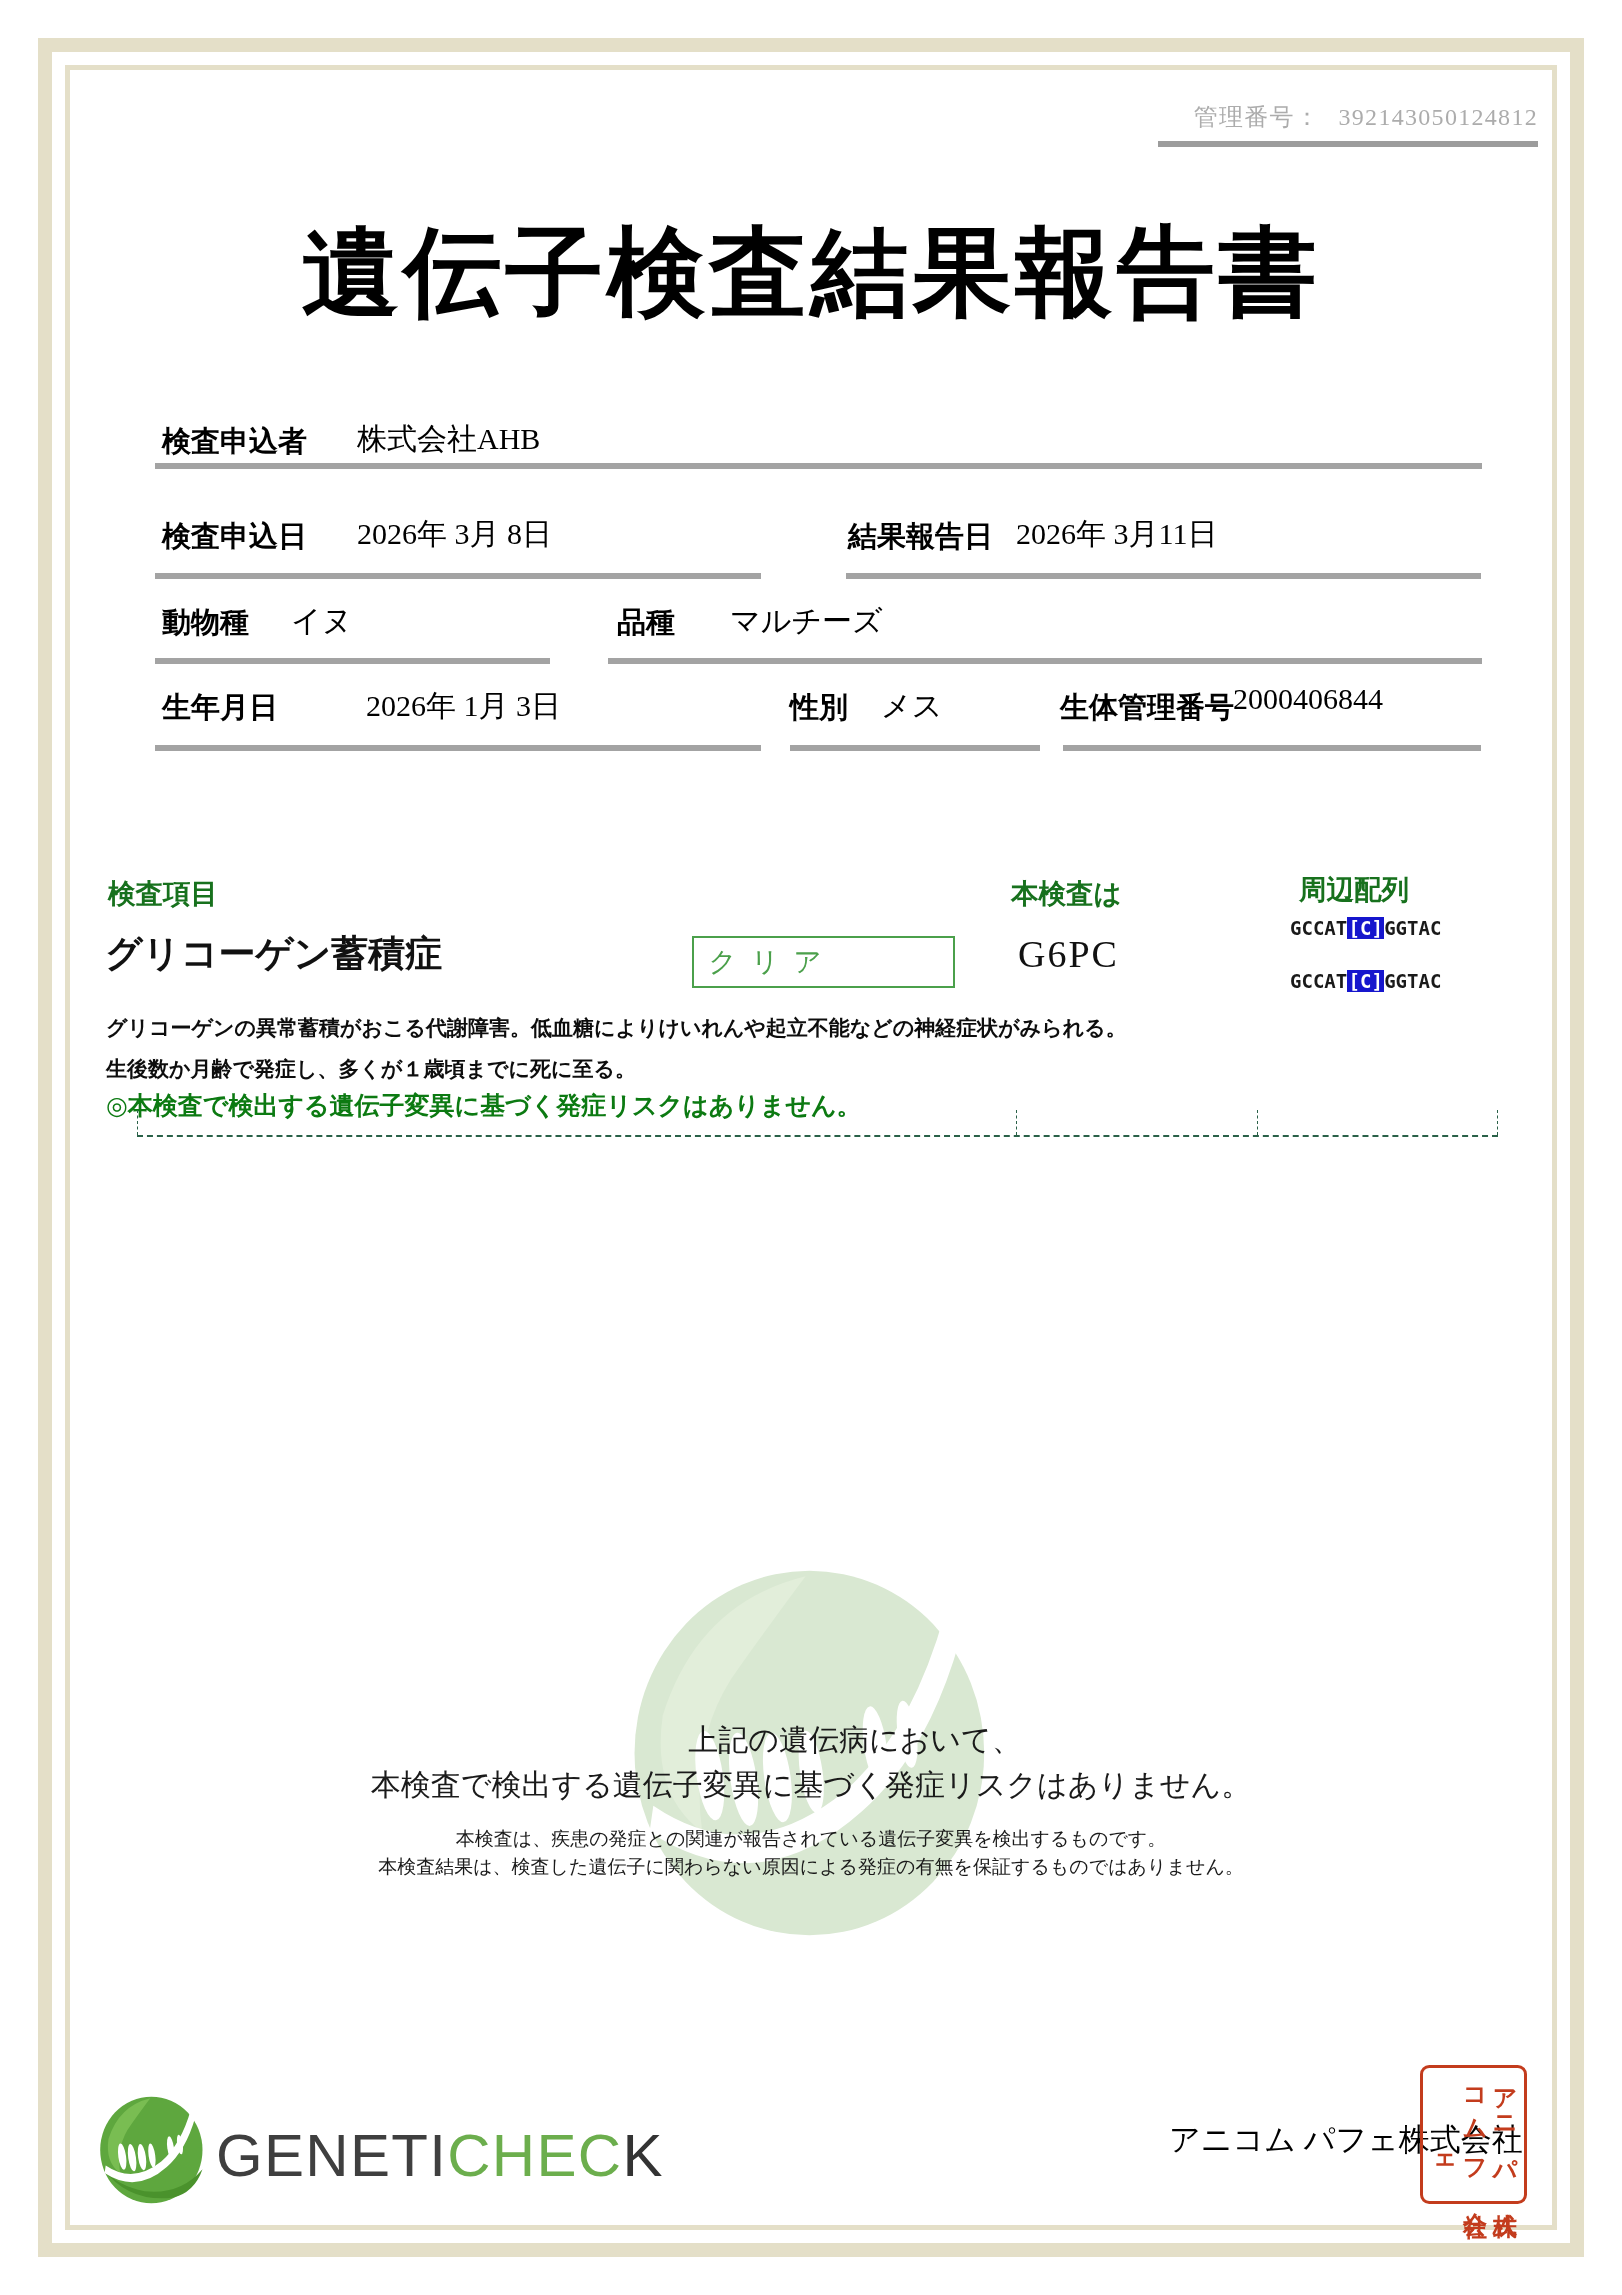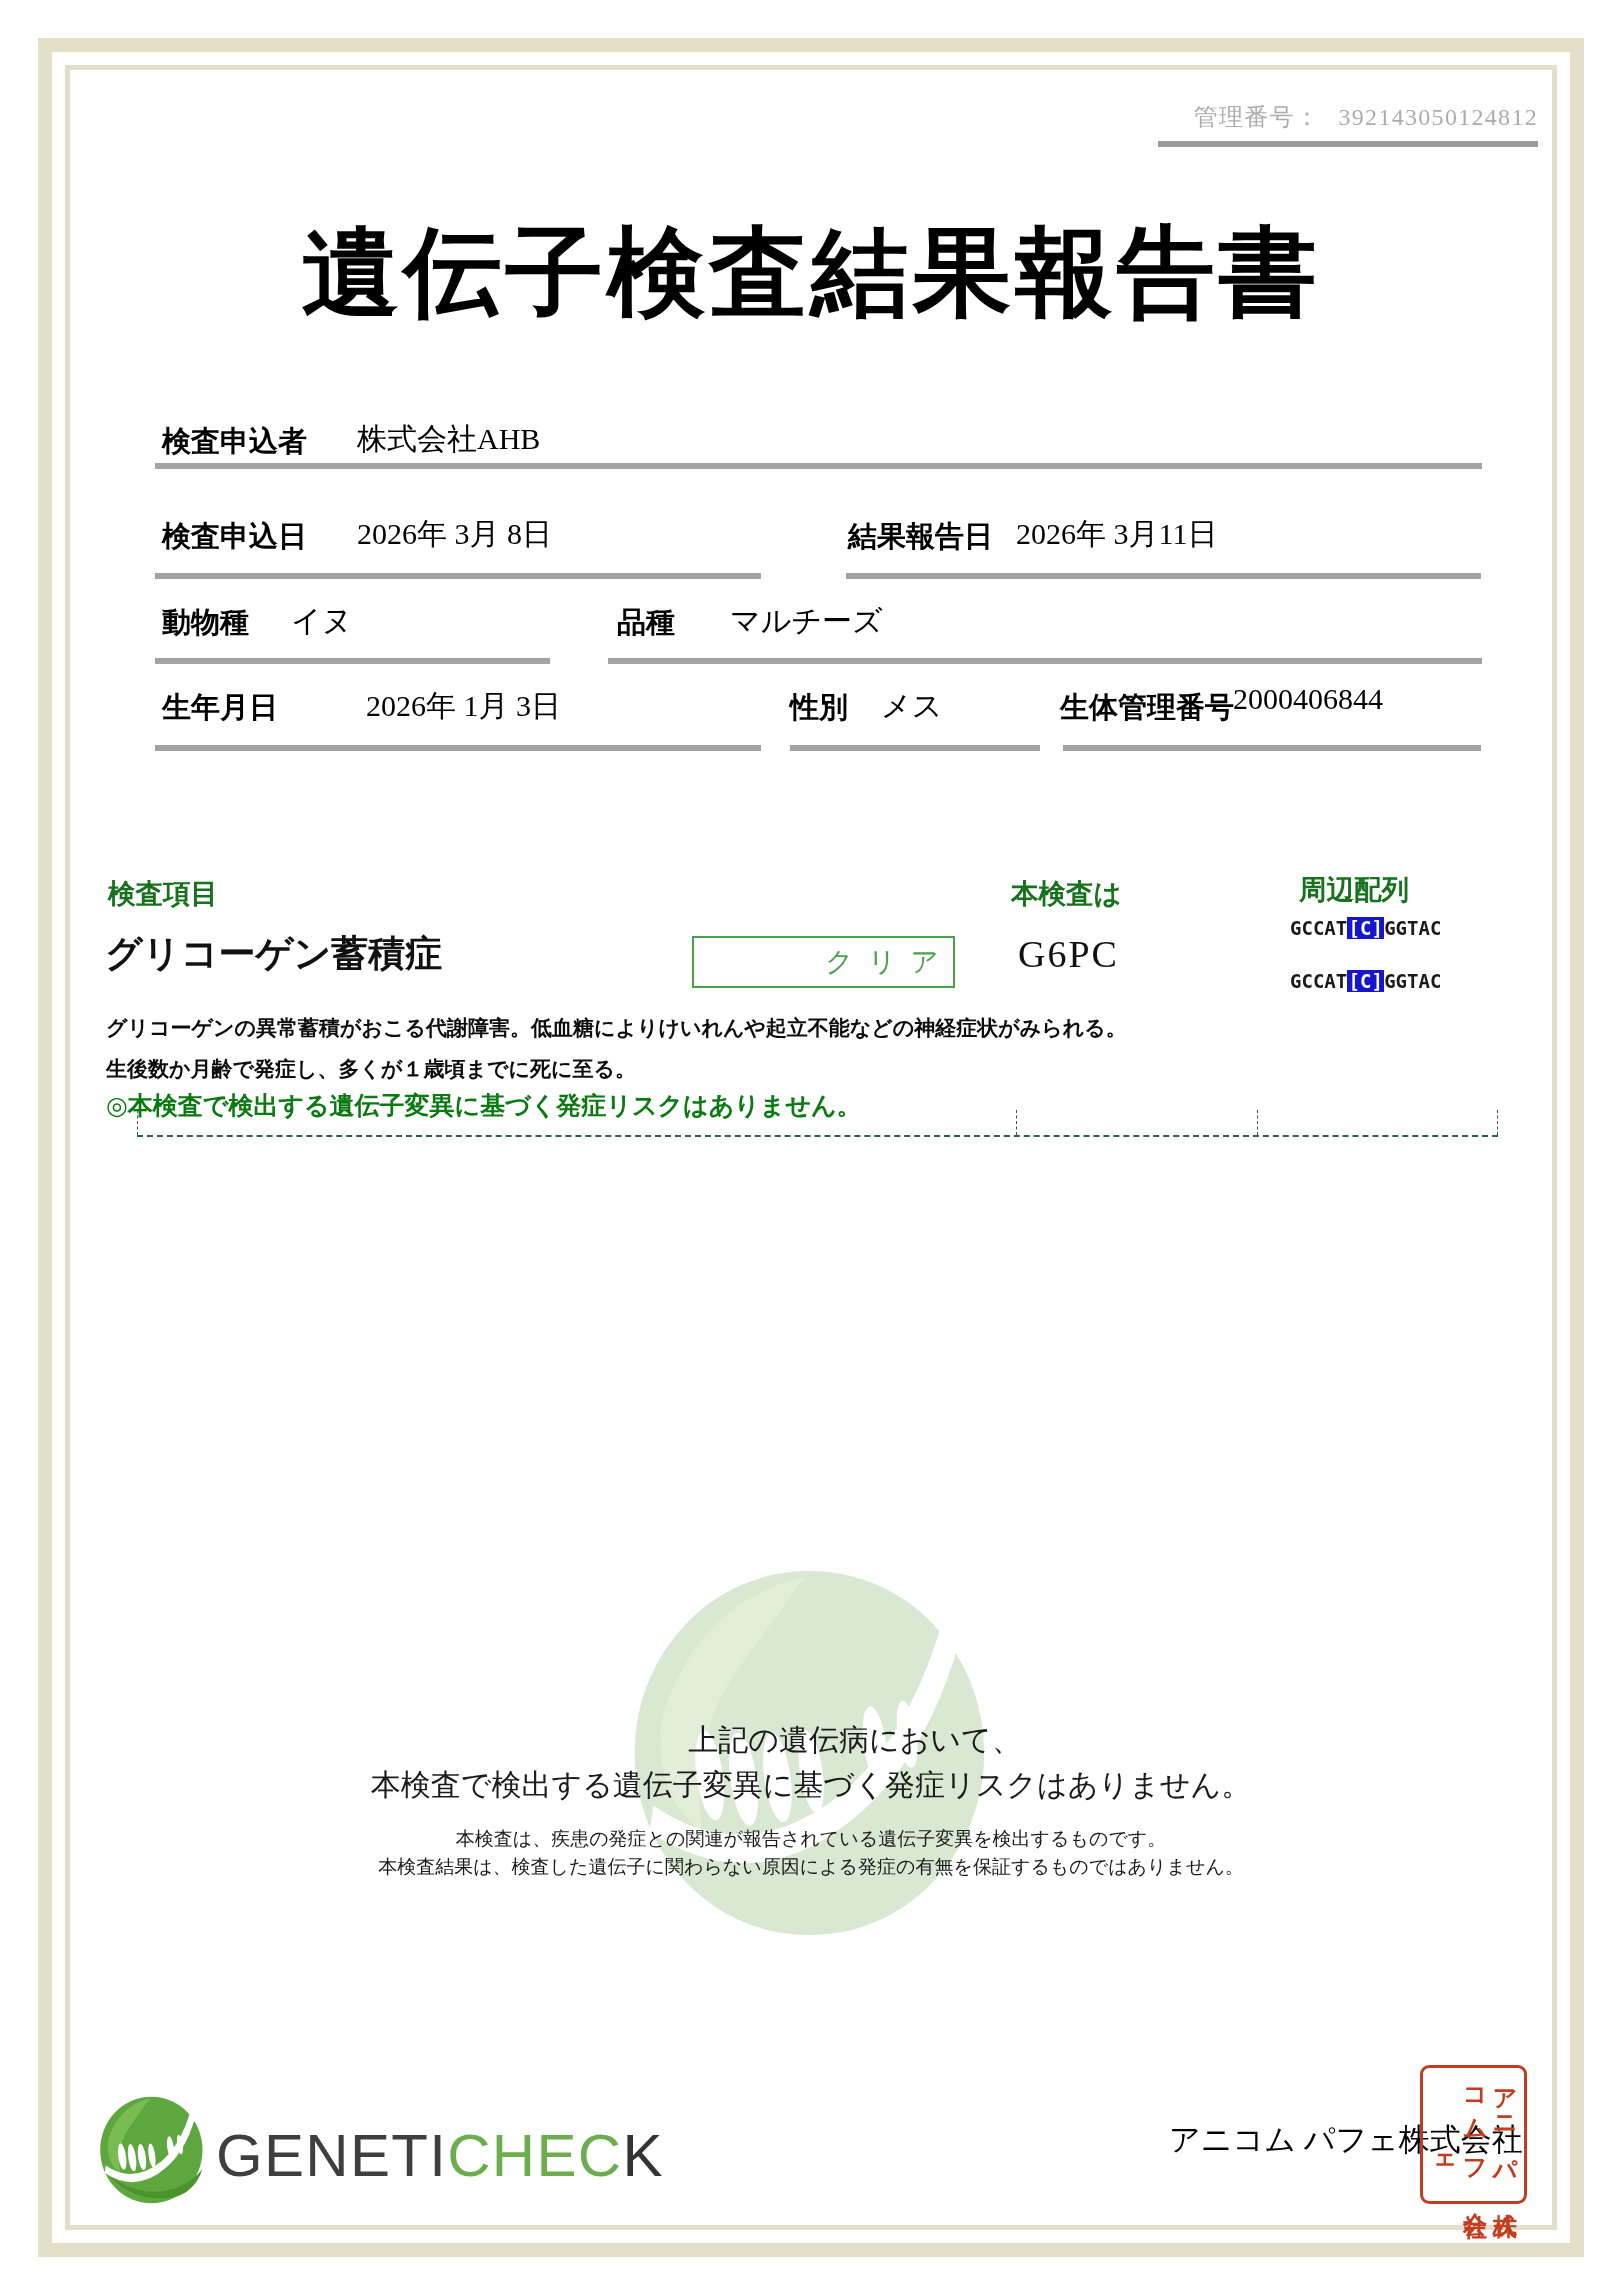--- a/index.html
+++ b/index.html
@@ -19,21 +19,21 @@
   .title{position:absolute;top:208px;left:0;width:100%;text-align:center;
          font-size:98px;font-weight:bold;letter-spacing:3.9px;color:#000;}
   
   .lbl{position:absolute;font-size:29px;font-weight:bold;white-space:nowrap;color:#000;}
   .val{position:absolute;font-size:30px;white-space:nowrap;color:#000;}
   .uline{position:absolute;height:5.9px;background:#a3a3a3;}
   
   .green-lbl{position:absolute;font-size:27.5px;font-weight:bold;color:#17711d;white-space:nowrap;}
   .item-name{position:absolute;left:105px;top:929px;font-size:37px;font-weight:bold;white-space:nowrap;}
   .status-box{position:absolute;left:692px;top:936px;width:259px;height:48px;
-              border:2.6px solid #4ba04b;display:flex;align-items:center;justify-content:flex-end;}
+              border:2.6px solid #4ba04b;display:flex;align-items:center;justify-content:flex-start;}
   .status-box span{font-size:27.5px;color:#4ba04b;letter-spacing:14.4px;text-indent:14.4px;}
   .gene-val{position:absolute;left:1018px;top:932px;font-size:38px;letter-spacing:2px;white-space:nowrap;}
   .seq{position:absolute;left:1290px;font-family:"DejaVu Sans Mono",monospace;
        font-size:19px;font-weight:bold;color:#1a1a1a;white-space:nowrap;}
   .seq .variant{background:#1616cd;color:#ffffff;padding:0 1.3px;}
   .desc{position:absolute;left:106px;font-size:21px;font-weight:600;color:#0d0d0d;white-space:nowrap;}
   .risk-note{position:absolute;left:106px;top:1089px;font-size:25px;font-weight:bold;
              color:#0c7a12;white-space:nowrap;}
   .dash-row{position:absolute;left:137px;top:1110px;width:1361px;height:25px;
             border-bottom:2px dashed #2a6148;}

